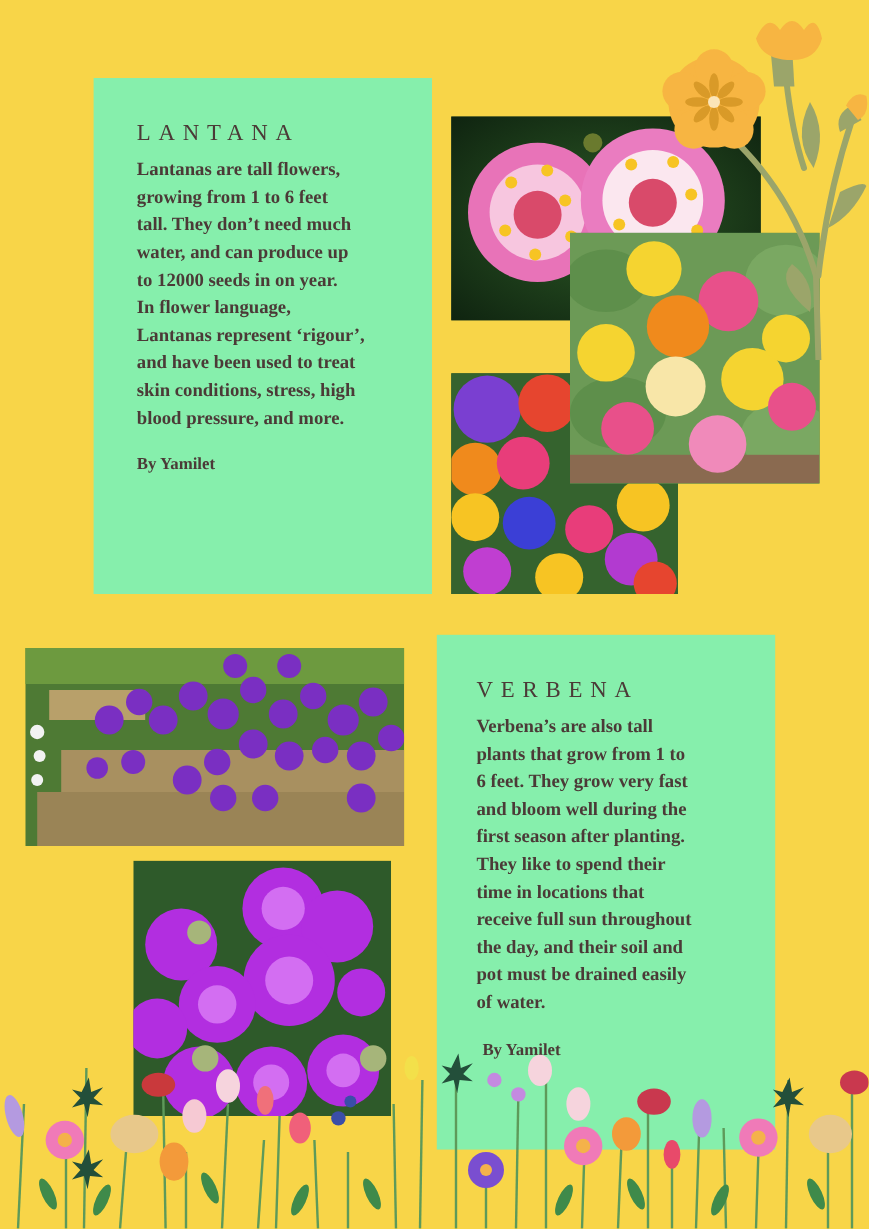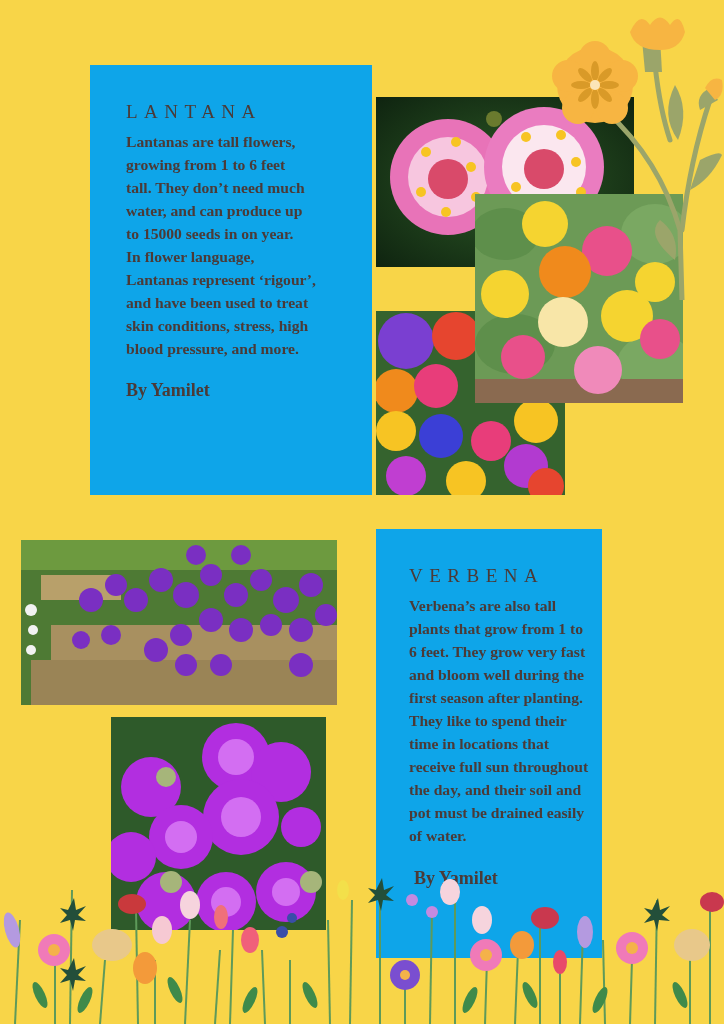--- a/index.html
+++ b/index.html
@@ -5,61 +5,60 @@
   * { box-sizing: border-box; margin: 0; padding: 0; }
   html, body { width: 724px; height: 1024px; overflow: hidden; }
   body {
     position: relative;
     background: #F8D548;
     font-family: "Liberation Serif", "DejaVu Serif", serif;
     color: #4b3a37;
   }
   .card {
     position: absolute;
-    background: #0ea5e9;
-    margin-left: 12px;
+    background: #86efac;
   }
   .card-title {
     position: absolute;
     font-family: "Liberation Serif", serif;
     font-size: 19px;
     letter-spacing: 6.5px;
     color: #4b3a37;
     font-weight: normal;
   }
   .card-body {
     position: absolute;
     font-size: 15.6px;
     line-height: 23px;
     font-weight: bold;
     color: #4b3a37;
     white-space: pre-line;
   }
   .card-author {
     position: absolute;
-    font-size: 18px;
+    font-size: 14px;
     font-weight: bold;
     color: #4b3a37;
   }
   .photo {
     position: absolute;
     overflow: hidden;
   }
   .deco { position: absolute; }
 </style>
 </head>
 <body>
 
 <div class="card" style="left:78px; top:65px; width:282px; height:430px;">
   <div class="card-title" style="left:36px; top:36px;">LANTANA</div>
   <div class="card-body" style="left:36px; top:65px; width:240px;">Lantanas are tall flowers,
 growing from 1 to 6 feet
 tall. They don’t need much
 water, and can produce up
-to 15000 seeds in on year.
+to 12000 seeds in on year.
 In flower language,
 Lantanas represent ‘rigour’,
 and have been used to treat
 skin conditions, stress, high
 blood pressure, and more.</div>
   <div class="card-author" style="left:36px; top:315px;">By Yamilet</div>
 </div>
 
 <div class="photo" style="left:376px; top:97px; width:258px; height:170px; background:#1f3a1c;">
   <svg width="258" height="170" viewBox="0 0 258 170">
@@ -229,21 +228,21 @@
         <circle cx="70" cy="120" r="16"></circle>
       <circle cx="115" cy="185" r="15"></circle>
         <circle cx="175" cy="175" r="14"></circle>
     </g>
     <circle cx="55" cy="60" r="10" fill="#a6b57a"></circle>
     <circle cx="60" cy="165" r="11" fill="#a6b57a"></circle>
     <circle cx="200" cy="165" r="11" fill="#a6b57a"></circle>
   </svg>
 </div>
 
-<div class="card" style="left:364px; top:529px; width:226px; height:429px;">
+<div class="card" style="left:364px; top:529px; width:282px; height:429px;">
   <div class="card-title" style="left:33px; top:36px;">VERBENA</div>
   <div class="card-body" style="left:33px; top:65px; width:245px;font-family:Liberation Serif, serif;">Verbena’s are also tall
 plants that grow from 1 to
 6 feet. They grow very fast
 and bloom well during the
 first season after planting.
 They like to spend their
 time in locations that
 receive full sun throughout
 the day, and their soil and

